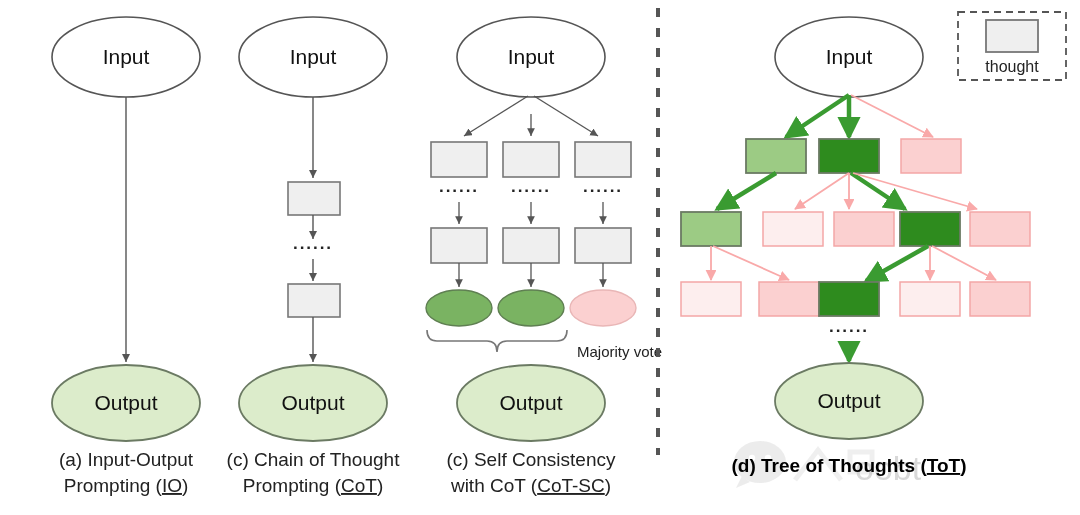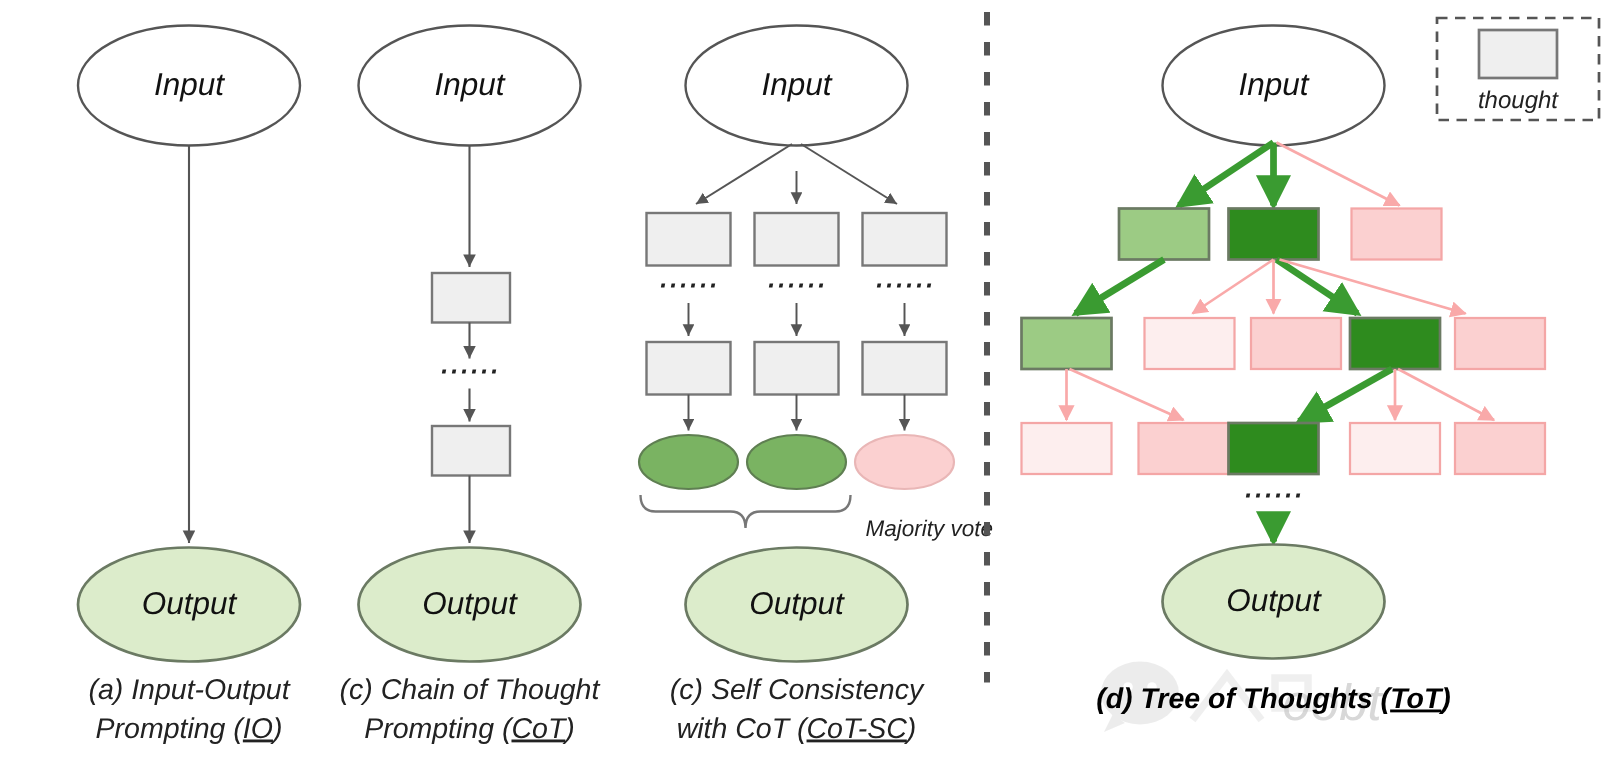--- a/index.html
+++ b/index.html
@@ -12,21 +12,20 @@
     height: 515px;
     font-family: "Liberation Sans", sans-serif;
     position: relative;
     overflow: hidden;
   }
   #root {
     position: absolute;
     left: 0; top: 0;
     width: 1080px;
     height: 396px;
-    font-style: italic;
   }
   svg.canvas {
     position: absolute;
     left: 0; top: 0;
     width: 1080px;
     height: 515px;
   }
   .node-text {
     font-family: "Liberation Sans", sans-serif;
     font-size: 21px;

